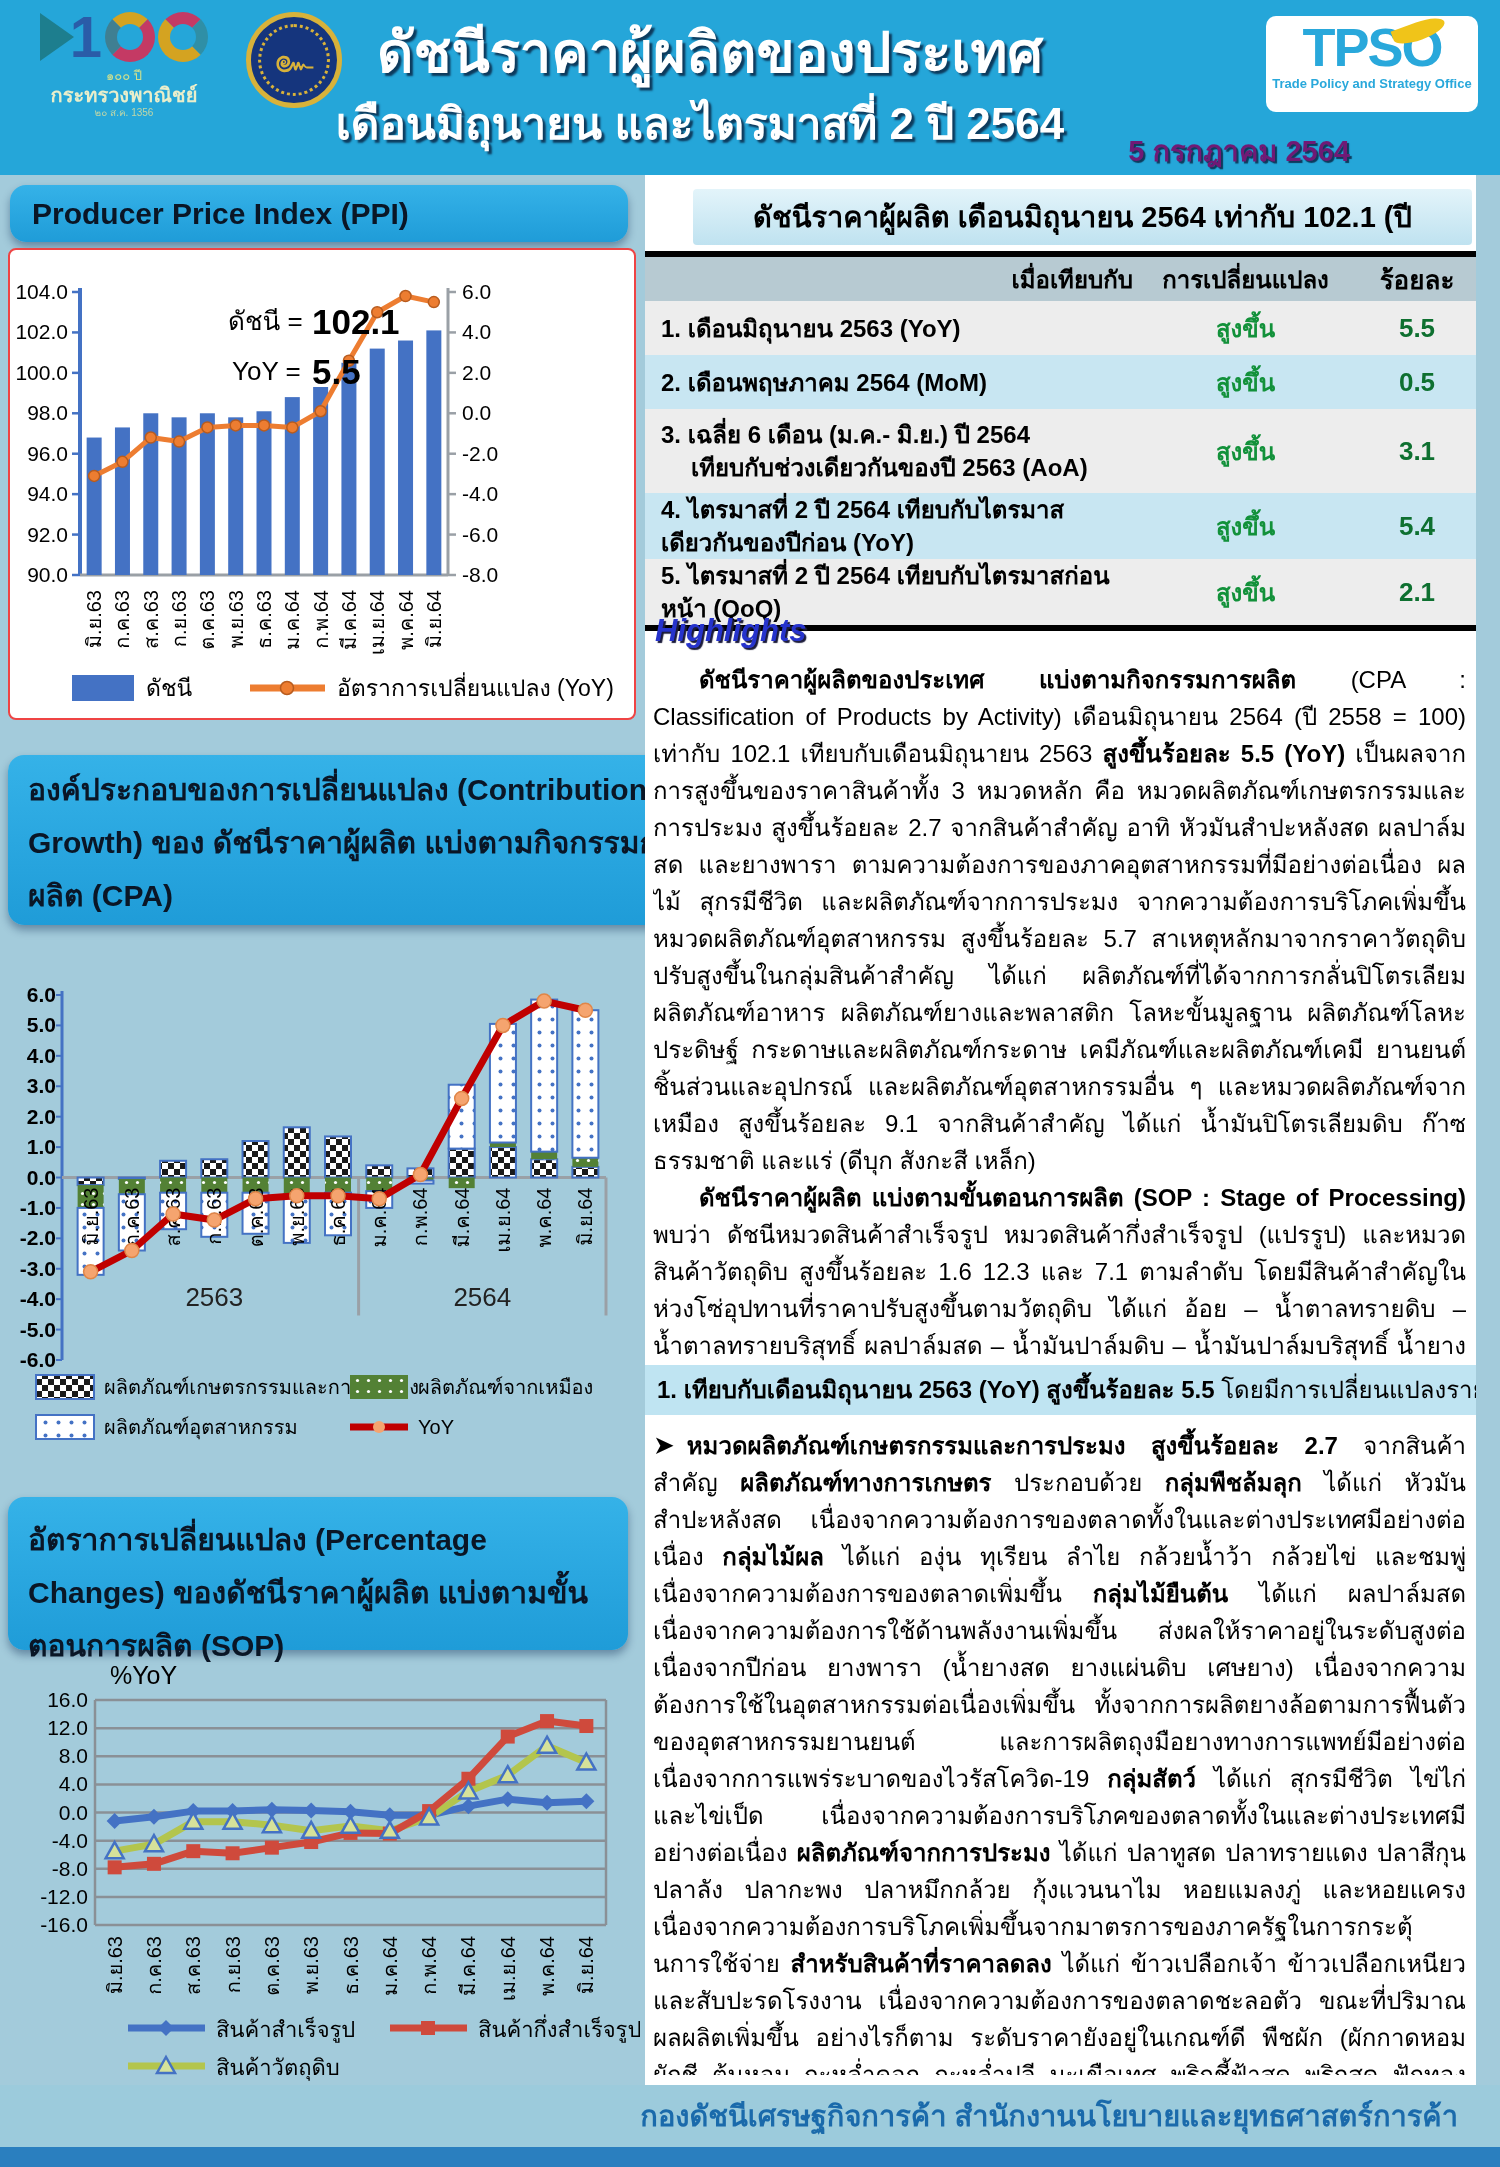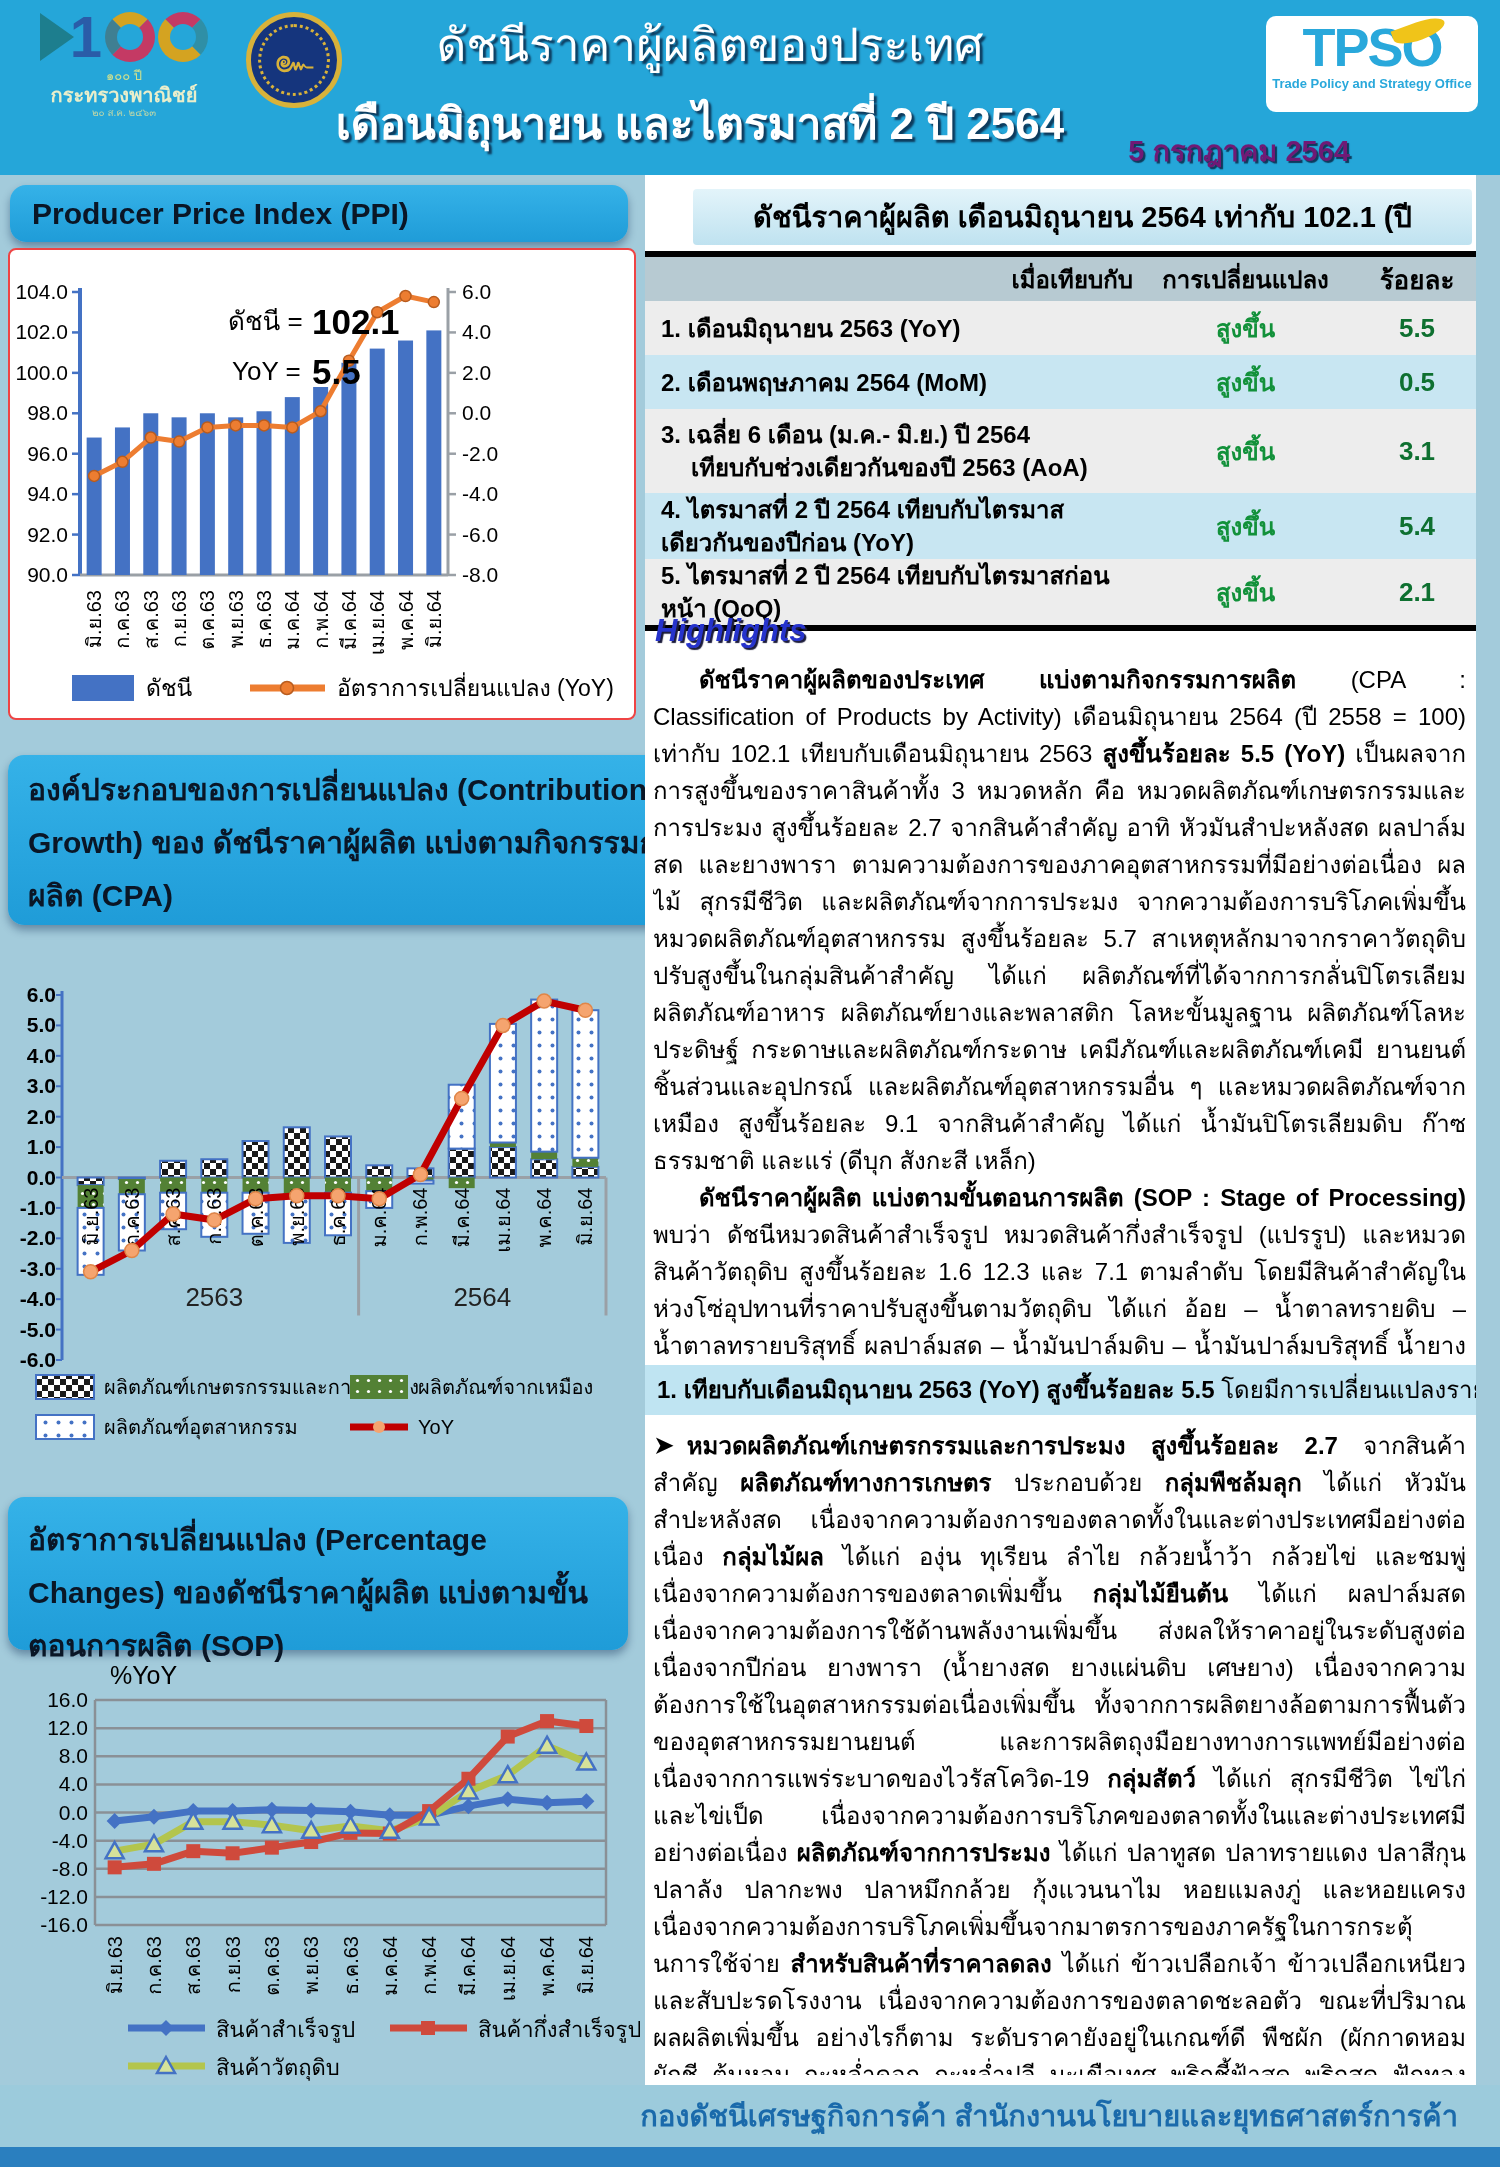--- a/index.html
+++ b/index.html
@@ -1,21 +1,21 @@
 <!DOCTYPE html>
 <html><head>
 <meta charset="utf-8">
 <style>
   html,body{margin:0;padding:0;}
   body{font-family:"Liberation Sans","DejaVu Sans",sans-serif;}
   .page{position:relative;width:1500px;height:2167px;background:#a3cbdb;overflow:hidden;}
 
   
   .topbar{position:absolute;left:0;top:0;width:1500px;height:175px;background:#25a6d9;}
-  .title1{position:absolute;left:330px;top:8px;width:760px;text-align:center;font-size:46px;font-weight:normal;color:#fff;text-shadow:3px 3px 2px #0d3a5c;}
+  .title1{position:absolute;left:330px;top:8px;width:760px;text-align:center;font-size:56px;font-weight:bold;color:#fff;text-shadow:3px 3px 2px #0d3a5c;}
   .title2{position:absolute;left:300px;top:88px;width:800px;text-align:center;font-size:44px;font-weight:bold;color:#fff;text-shadow:3px 3px 2px #0d3a5c;}
   .hdate{position:absolute;right:150px;top:128px;font-size:29px;font-weight:bold;color:#701a75;text-shadow:2px 2px 1px #0d3a5c;}
   .logo100{position:absolute;left:14px;top:6px;width:220px;height:130px;text-align:center;}
   .l100row{display:flex;align-items:center;justify-content:center;height:62px;}
   .play{width:0;height:0;border-left:34px solid #1d7e8e;border-top:24px solid transparent;border-bottom:24px solid transparent;}
   .one{font-size:58px;font-weight:bold;color:#2a5ca8;margin:0 0 0 -4px;line-height:58px;}
   .ring{width:50px;height:50px;border-radius:50%;box-sizing:border-box;margin-left:3px;}
   .ring.r1{border:12px solid;border-color:#d4a321 #c43a64 #c43a64 #3f7f92;}
   .ring.r2{border:12px solid;border-color:#c43a64 #2f8fa6 #d4a321 #d4a321;}
   .l100t1{color:#cfe08e;font-size:13px;line-height:15px;}
@@ -73,21 +73,21 @@
   <div class="topbar">
     <div class="logo100">
       <div class="l100row">
         <span class="play"></span>
         <span class="one">1</span>
         <span class="ring r1"></span>
         <span class="ring r2"></span>
       </div>
       <div class="l100t1">๑๐๐ ปี</div>
       <div class="l100t2">กระทรวงพาณิชย์</div>
-      <div class="l100t3">๒๐ ส.ค. ๒๔๖๓</div>
+      <div class="l100t3">๒๐ ส.ค. 1356</div>
     </div>
     <div class="seal">
         <div class="inner">๛</div>
       </div>
     <div class="title1">ดัชนีราคาผู้ผลิตของประเทศ</div>
     <div class="title2">เดือนมิถุนายน และไตรมาสที่ 2 ปี 2564</div>
     <div class="hdate">5 กรกฎาคม 2564</div>
     <div class="tpso">
       <div class="tpso-word"><span>TPSO</span><span class="swoosh"></span></div>
       <div class="tpso-sub">Trade Policy and Strategy Office</div>

